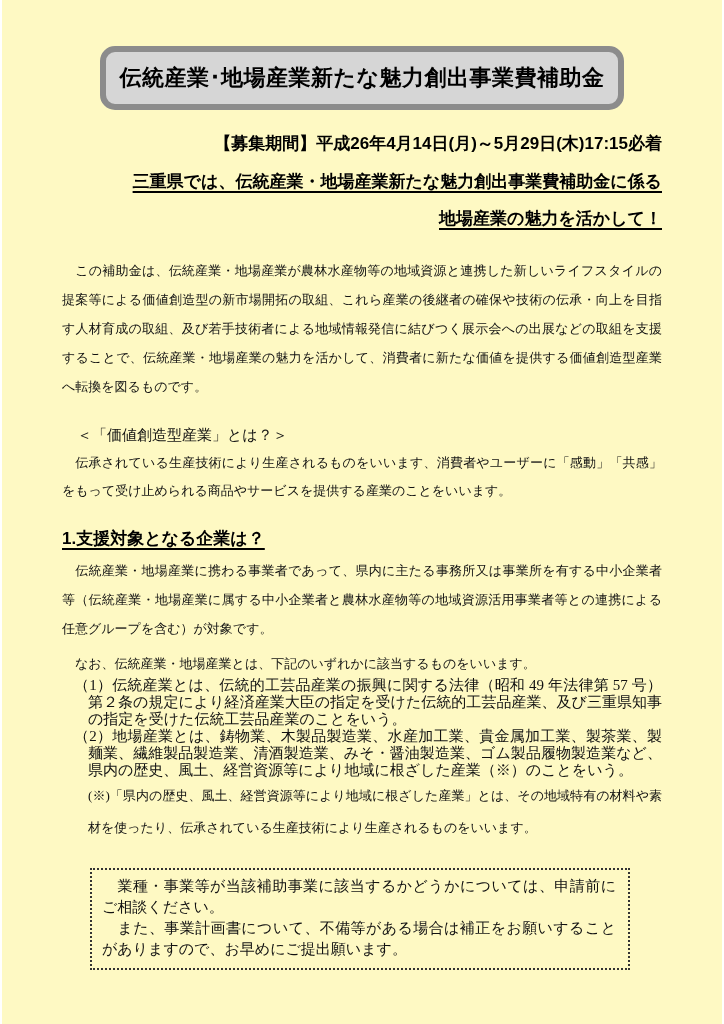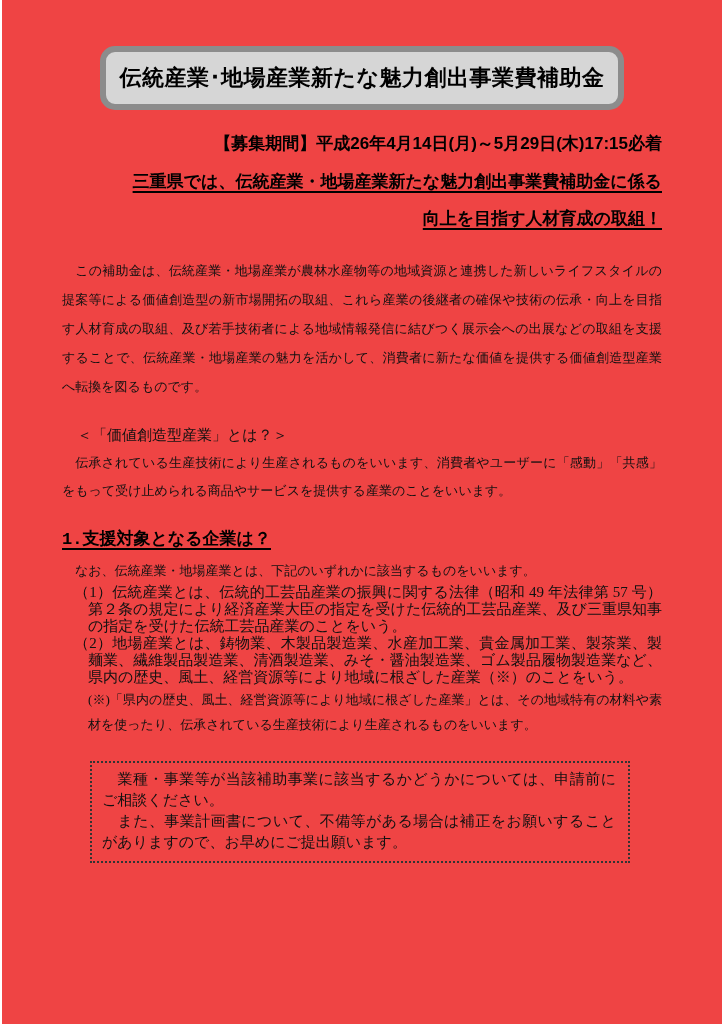--- a/index.html
+++ b/index.html
@@ -2,21 +2,21 @@
 <html lang="ja"><head>
 <meta charset="utf-8">
 <style>
   * { margin: 0; padding: 0; box-sizing: border-box; }
   html, body { background: #ffffff; }
   .page {
     position: relative;
     width: 720px;
     height: 1024px;
     margin: 0 auto;
-    background: #ef4444;
+    background: #fef9c3;
     color: #111111;
     font-family: "Liberation Serif", "DejaVu Serif", serif;
     padding: 46px 60px 0 60px;
     overflow: hidden;
   }
   
   .title-box {
     width: 524px;
     margin: 0 auto;
     background: #d6d6d6;
@@ -68,36 +68,35 @@
   .sec-heading {
     font-family: "Liberation Sans", "DejaVu Sans", sans-serif;
     font-weight: bold;
     font-size: 17px;
     color: #000000;
   }
   .sec-heading span {
     text-decoration: underline;
     text-underline-offset: 4px;
     text-decoration-thickness: 1.5px;
-    font-family: Liberation Mono, monospace;
   }
   .sec1-heading { margin-top: 22px; }
   .sec-para { margin-top: 6px; }
   .nao-para { margin-top: 8px; line-height: 26px; }
   
   .hang-item {
     font-size: 15px;
     line-height: 17px;
     text-align: justify;
     padding-left: 26px;
     text-indent: -14px;
   }
   .fine-note {
     font-size: 13px;
-    line-height: 25px;
+    line-height: 32px;
     text-align: justify;
     margin-left: 26px;
     margin-top: 1px;
   }
   
   .notice-box {
     margin-top: 24px;
     margin-left: 28px;
     width: 540px;
     border: 2px dotted #333333;
@@ -115,30 +114,31 @@
 <div class="page">
 
   <div class="title-box">
     <h1>伝統産業･地場産業新たな魅力創出事業費補助金</h1>
   </div>
 
   <div class="center-bold period-line">【募集期間】平成26年4月14日(月)～5月29日(木)17:15必着</div>
 
   <div class="center-bold headline-line"><span>三重県では、伝統産業・地場産業新たな魅力創出事業費補助金に係る</span></div>
 
-  <div class="center-bold headline-line second"><span>向上を目指す人材育成の取組！</span></div>
+  <div class="center-bold headline-line second"><span>地場産業の魅力を活かして！</span></div>
 
   <p class="para intro">　この補助金は、伝統産業・地場産業が農林水産物等の地域資源と連携した新しいライフスタイルの提案等による価値創造型の新市場開拓の取組、これら産業の後継者の確保や技術の伝承・向上を目指す人材育成の取組、及び若手技術者による地域情報発信に結びつく展示会への出展などの取組を支援することで、伝統産業・地場産業の魅力を活かして、消費者に新たな価値を提供する価値創造型産業へ転換を図るものです。</p>
 
   <p class="para def-heading">　＜「価値創造型産業」とは？＞</p>
 
   <p class="para def-body">　伝承されている生産技術により生産されるものをいいます、消費者やユーザーに「感動」「共感」をもって受け止められる商品やサービスを提供する産業のことをいいます。</p>
 
   <div class="sec-heading sec1-heading"><span>1.支援対象となる企業は？</span></div>
 
+  <p class="para sec-para">　伝統産業・地場産業に携わる事業者であって、県内に主たる事務所又は事業所を有する中小企業者等（伝統産業・地場産業に属する中小企業者と農林水産物等の地域資源活用事業者等との連携による任意グループを含む）が対象です。</p>
 
   <p class="para nao-para">　なお、伝統産業・地場産業とは、下記のいずれかに該当するものをいいます。</p>
 
   <p class="hang-item">（1）伝統産業とは、伝統的工芸品産業の振興に関する法律（昭和 49 年法律第 57 号）第２条の規定により経済産業大臣の指定を受けた伝統的工芸品産業、及び三重県知事の指定を受けた伝統工芸品産業のことをいう。</p>
 
   <p class="hang-item">（2）地場産業とは、鋳物業、木製品製造業、水産加工業、貴金属加工業、製茶業、製麺業、繊維製品製造業、清酒製造業、みそ・醤油製造業、ゴム製品履物製造業など、県内の歴史、風土、経営資源等により地域に根ざした産業（※）のことをいう。</p>
 
   <p class="fine-note">(※)「県内の歴史、風土、経営資源等により地域に根ざした産業」とは、その地域特有の材料や素材を使ったり、伝承されている生産技術により生産されるものをいいます。</p>
 
   <div class="notice-box">

